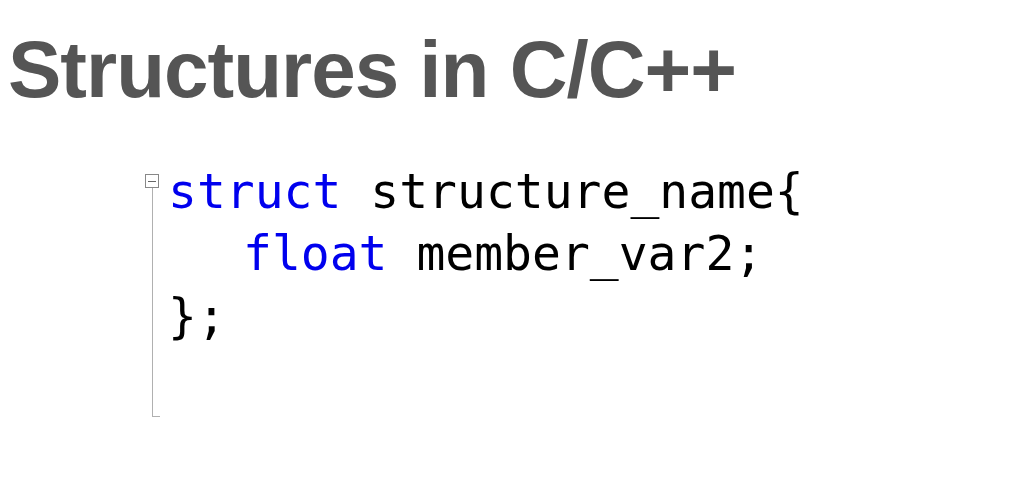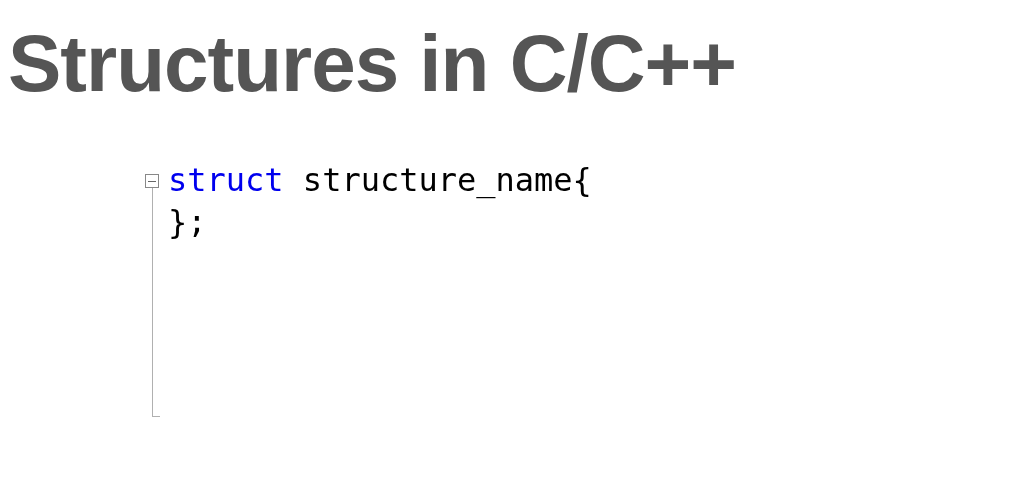--- a/index.html
+++ b/index.html
@@ -9,33 +9,33 @@
     }
     body {
       width: 1024px;
       height: 504px;
       background: #ffffff;
       position: relative;
       font-family: Verdana, Geneva, sans-serif;
     }
     .title {
       position: absolute;
-      top: 18px;
+      top: 24px;
       left: 8px;
       font-size: 80px;
       font-weight: 900;
       color: #555555;
       letter-spacing: -1px;
     }
     .code-block {
       position: absolute;
       top: 160px;
       left: 168px;
       font-family: "Consolas", "DejaVu Sans Mono", monospace;
-      font-size: 32px;
+      font-size: 48px;
       line-height: 1.3;
     }
     .fold-gutter {
       position: absolute;
       left: -26px;
       top: 0;
       width: 20px;
       height: 100%;
     }
     .fold-box {
@@ -90,14 +90,15 @@
 <div class="code-block">
   <div class="fold-gutter">
     <div class="fold-box">
       <div class="fold-minus"></div>
     </div>
     <div class="fold-line"></div>
     <div class="fold-end"></div>
   </div>
 
   <div class="code-line"><span class="kw">struct</span><span> structure_name{</span></div>
+  <div class="code-line"><span class="indent"></span><span class="kw">float</span><span> member_var2;</span></div>
   <div class="code-line"><span>};</span></div>
 </div>
 
 </body></html>

